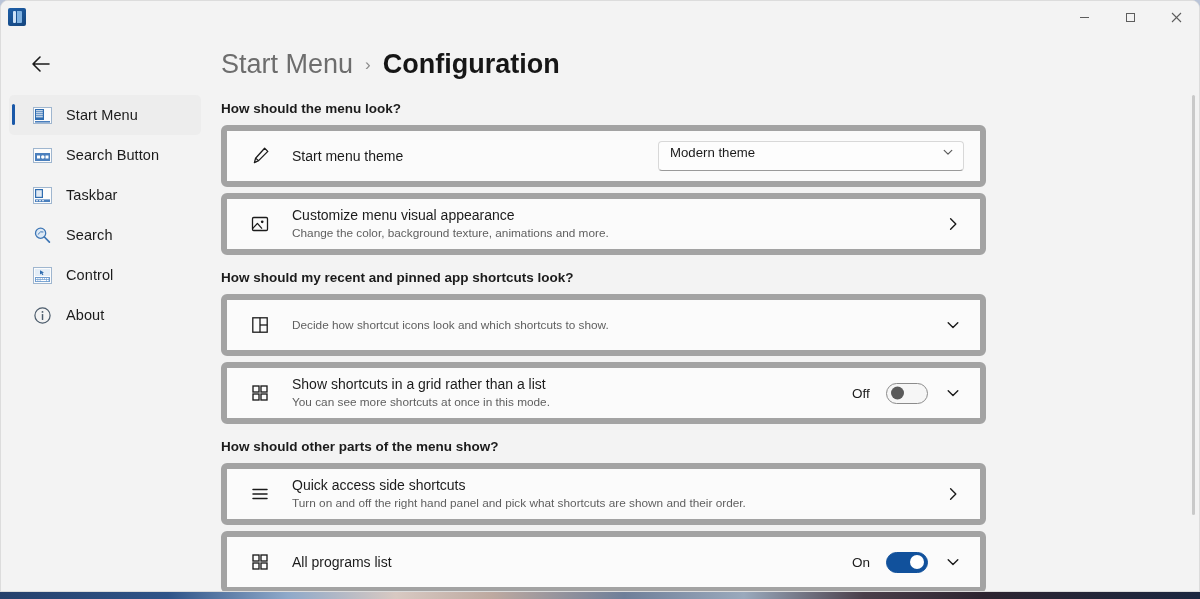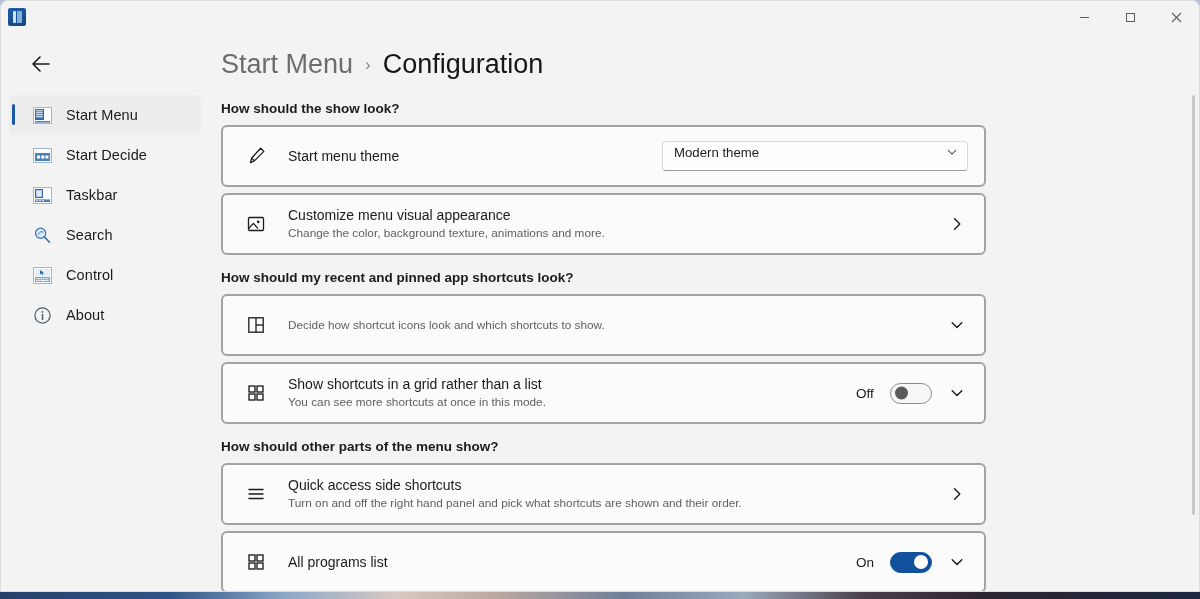--- a/index.html
+++ b/index.html
@@ -166,35 +166,35 @@
   .crumb-sep {
     font-size: 17px;
     color: #8a8a8a;
     margin: 0 12px;
     position: relative;
     top: 1px;
   }
   .crumb-current {
     font-size: 27px;
     color: #161616;
-    font-weight: 400;
+    font-weight: 700;
   }
 
   .section-title {
     font-size: 13.5px;
     font-weight: 700;
     color: #1b1b1b;
     margin: 15px 0 9px 0;
   }
   .section-title.first { margin-top: 6px; }
 
   .card {
     width: 765px;
     background: #fbfbfb;
-    border: 2px solid #a3a3a3;
+    border: 6px solid #a3a3a3;
     border-radius: 6px;
     display: flex;
     align-items: center;
     padding: 0 16px 0 18px;
     min-height: 62px;
     margin-bottom: 6px;
   }
 
   .card-icon {
     width: 30px; flex: 0 0 30px;
@@ -361,21 +361,21 @@
         <div class="nav-item">
           <span class="nav-icon">
             <svg width="19" height="19" viewBox="0 0 19 19">
               <rect x="0.5" y="2.5" width="18" height="14" fill="#fcfcfc" stroke="#9fb6cf" stroke-width="1"></rect>
               <rect x="2" y="7" width="15" height="8" fill="#4a7fbd"></rect>
               <rect x="4" y="9.5" width="3" height="3" fill="#ffffff"></rect>
               <circle cx="9.8" cy="11" r="1.8" fill="#ffffff"></circle>
               <rect x="12.5" y="9.5" width="3" height="3" fill="#ffffff"></rect>
             </svg>
           </span>
-          <span class="nav-label">Start Decide</span>
+          <span class="nav-label">Search Button</span>
         </div>
 
         <div class="nav-item">
           <span class="nav-icon">
             <svg width="19" height="19" viewBox="0 0 19 19">
               <rect x="0.5" y="1.5" width="18" height="16" fill="#fcfcfc" stroke="#9fb6cf" stroke-width="1"></rect>
               <rect x="2" y="3" width="8" height="9" fill="#2e6cb0"></rect>
               <rect x="3.2" y="4.2" width="5.6" height="6.6" fill="#ffffff" opacity="0.85"></rect>
               <rect x="2" y="13.4" width="15" height="2.6" fill="#4a7fbd"></rect>
               <g fill="#ffffff">
@@ -439,21 +439,21 @@
 
     <div class="content">
       <div class="content-inner">
 
         <div class="page-head">
           <span class="crumb-parent">Start Menu</span>
           <span class="crumb-sep">›</span>
           <span class="crumb-current">Configuration</span>
         </div>
 
-        <div class="section-title first">How should the show look?</div>
+        <div class="section-title first">How should the menu look?</div>
 
         <div class="card">
           <span class="card-icon">
             <svg width="22" height="22" viewBox="0 0 22 22">
               <path d="M15.6 3.2 L18.8 6.4 L9.6 15.6 L5.4 17.6 L6.6 13.2 Z" fill="none" stroke="#1b1b1b" stroke-width="1.3" stroke-linejoin="round"></path>
               <line x1="6.6" y1="13.2" x2="9.6" y2="15.6" stroke="#1b1b1b" stroke-width="1.1"></line>
             </svg>
           </span>
           <div class="card-text">
             <div class="card-title">Start menu theme</div>

